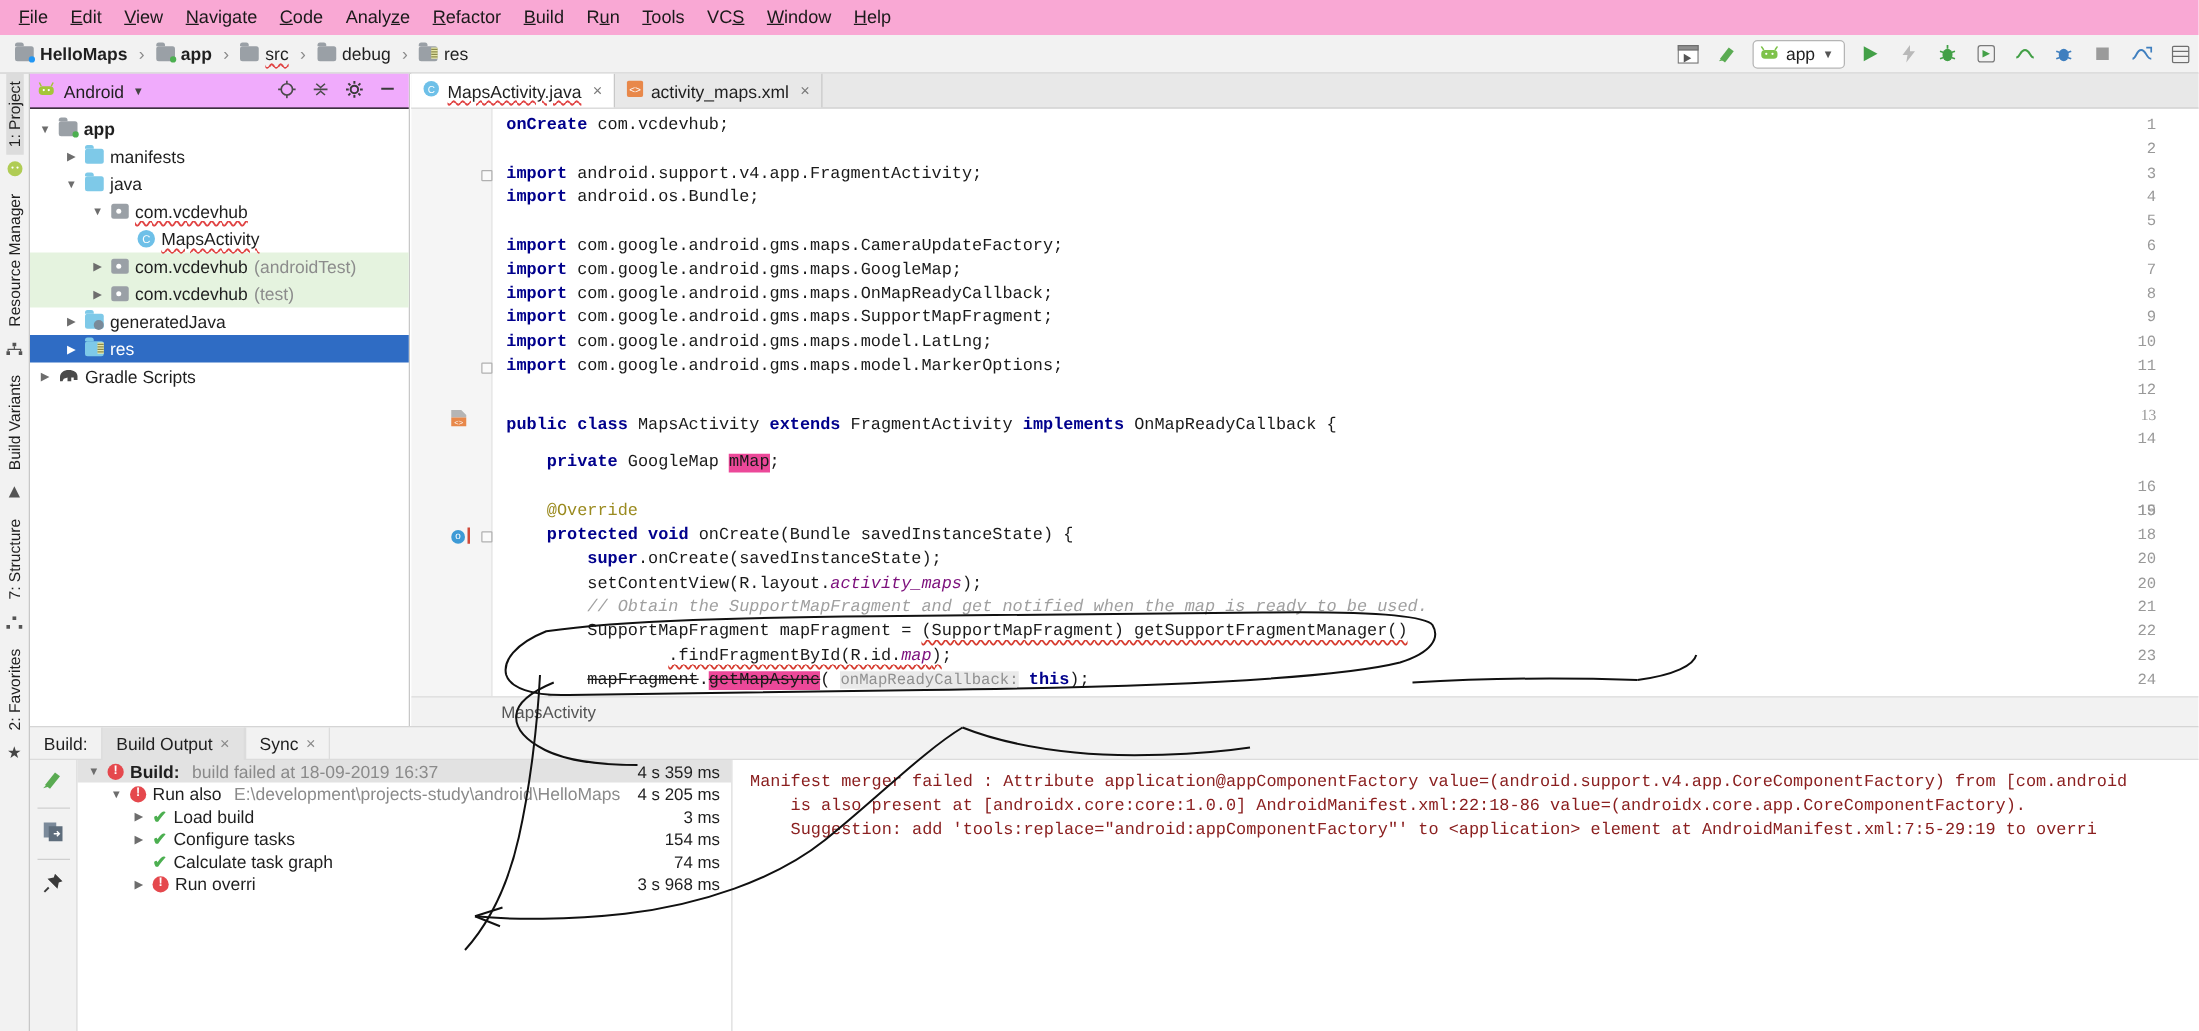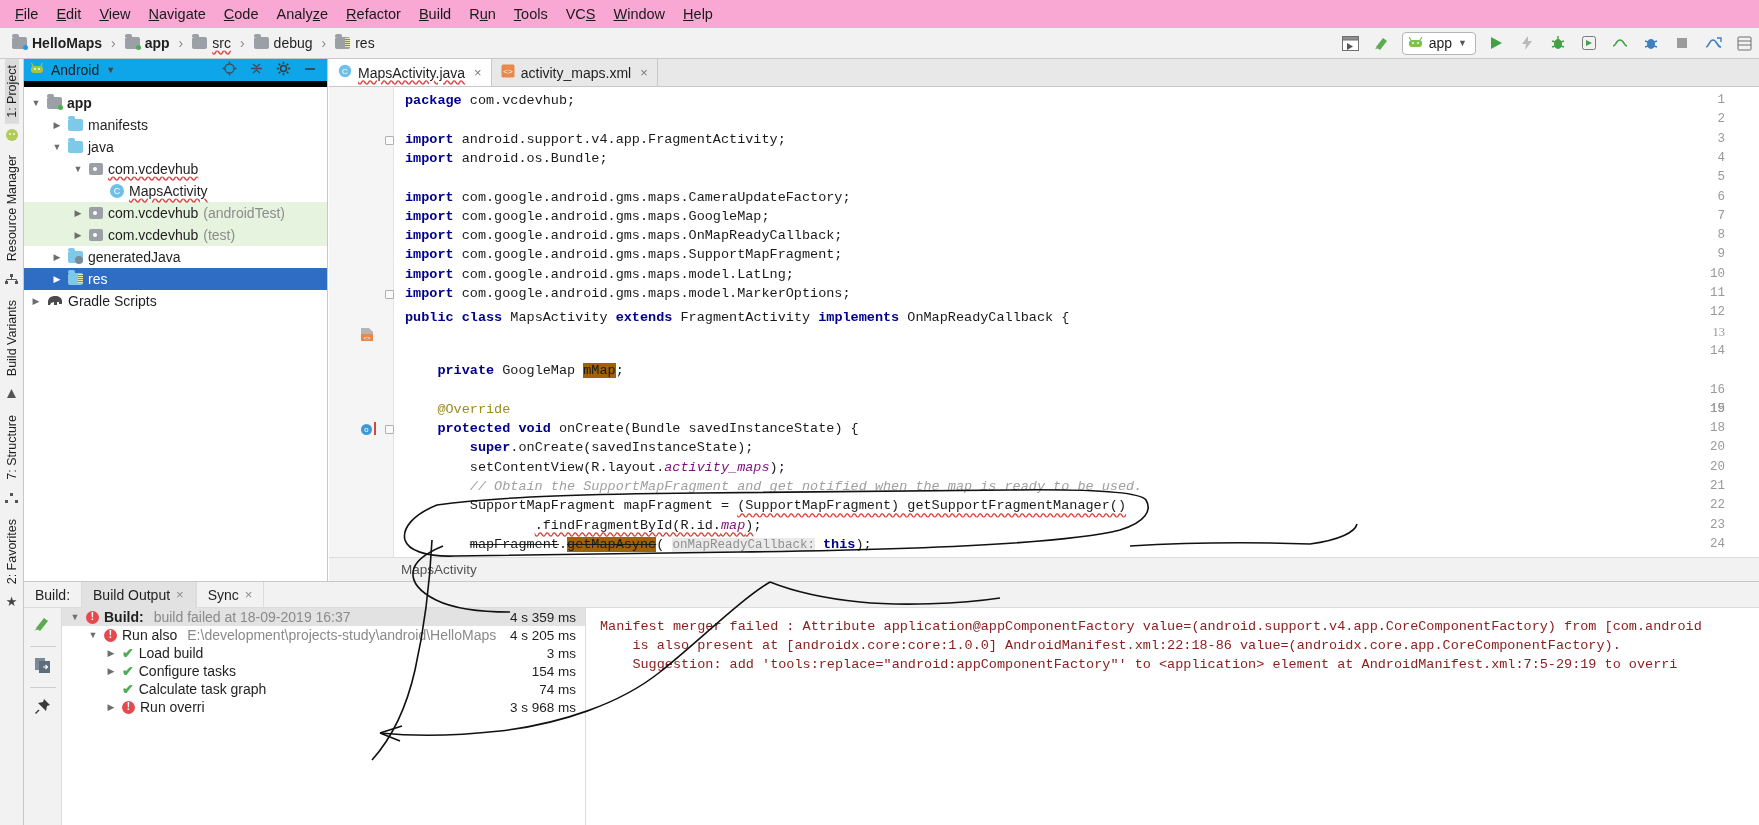--- a/index.html
+++ b/index.html
@@ -36,22 +36,22 @@
   
   .vstrip { position:absolute; left:0; top:59px; width:24px; bottom:0; background:#f2f2f2;
             border-right:1px solid #c8c8c8; }
   .vitem { writing-mode:vertical-rl; transform:rotate(180deg); font-size:12.5px; color:#1f1f1f;
            padding:6px 0; white-space:nowrap; }
   .vlabel-wrap{ display:flex; flex-direction:column; align-items:center; }
 
   
   .projpanel { position:absolute; left:24px; top:59px; width:304px; height:522px; background:#fff;
                border-right:1px solid #c8c8c8; }
-  .projhdr { display:flex; align-items:center; height:28px; background:#0ea5e9;
-             border-bottom:6px solid #000000; padding:0 6px; gap:7px; }
+  .projhdr { display:flex; align-items:center; height:28px; background:#f0abfc;
+             border-bottom:1px solid #000000; padding:0 6px; gap:7px; }
   .projhdr .ttl { font-size:14px; }
   .projhdr .spacer{ margin-left:auto; display:flex; align-items:center; gap:12px; padding-right:4px;}
   .tree { padding-top:5px; font-size:14px; }
   .row { display:flex; align-items:center; height:22px; padding-left:4px; gap:5px; white-space:nowrap; }
   .row.sel { background:#2f6cc4; color:#fff; }
   .row.greenbg { background:#e5f3df; }
   .tw { width:12px; display:inline-block; text-align:center; color:#6d6d6d; font-size:9px; }
   .row.sel .tw { color:#fff; }
   .muted { color:#8c8c8c; }
   .sq-ic { width:14px; height:12px; background:#9aa0a6; border-radius:2px; position:relative; display:inline-block; }
@@ -70,21 +70,21 @@
   .tab .x { color:#7a7a7a; font-size:13px; margin-left:3px; }
   .code { position:relative; height:494px; background:#fff; overflow:hidden;
           font-family:"Liberation Mono", monospace; font-size:13.5px; }
   .gutter { position:absolute; left:0; top:0; width:65px; height:100%; background:#f5f5f5;
             border-right:1px solid #e3e3e3;}
   .ln { position:absolute; right:34px; color:#999; font-size:12.5px; }
   .codeline { position:absolute; left:76px; white-space:pre; color:#1a1a1a; }
   .kw { color:#00008c; font-weight:bold; }
   .cmt { color:#a0a0a0; font-style:italic; }
   .fld { color:#7c0f7c; font-style:italic; }
-  .hl { background:#a16207; }
+  .hl { background:#ec4899; }
   .param { background:#eaeaea; color:#909090; font-size:12.5px; }
   .strike { text-decoration:line-through; }
   .sq-red { text-decoration: underline; text-decoration-style: wavy; text-decoration-color:#d63b2f; text-underline-offset:3px;}
   .fold-m { position:absolute; left:56px; width:9px; height:9px; border:1px solid #b0b0b0;
             background:#fafafa; border-radius:1px; }
   .bmark { position:absolute; left:32px; width:11px; height:11px; border-radius:50%; background:#3d9ad6;
            color:#fff; font-size:8px; display:flex; align-items:center; justify-content:center; }
   .bcrumb-b { position:absolute; left:0; right:0; bottom:0; height:24px; background:#f2f2f2;
               border-top:1px solid #dcdcdc; display:flex; align-items:center; padding-left:72px;
               font-family:"Liberation Sans", sans-serif; font-size:13.5px; color:#555; }
@@ -415,21 +415,21 @@
               <text x="7" y="10" font-size="8" fill="#fff" text-anchor="middle" font-family="Liberation Sans">&lt;&gt;</text>
             </svg></span>
           <span>activity_maps.xml</span>
           <span class="x">×</span>
         </div>
       </div>
     <div class="code">
       <div class="gutter"></div>
       <div id="codelines">
           <div class="ln" style="top: 6px;">1</div>
-          <div class="codeline" style="top: 6px;"><span style="white-space:pre"></span><span class="kw">package</span> com.vcdevhub;</div>
+          <div class="codeline" style="top: 6px;"><span style="white-space:pre"></span><span class="kw">onCreate</span> com.vcdevhub;</div>
           <div class="ln" style="top: 25.3px;">2</div>
           <div class="codeline" style="top: 25.3px;"><span style="white-space:pre"></span></div>
           <div class="ln" style="top: 44.6px;">3</div>
           <div class="fold-m" style="top: 48.6px;"></div>
           <div class="codeline" style="top: 44.6px;"><span style="white-space:pre"></span><span class="kw">import</span> android.support.v4.app.FragmentActivity;</div>
           <div class="ln" style="top: 63.9px;">4</div>
           <div class="codeline" style="top: 63.9px;"><span style="white-space:pre"></span><span class="kw">import</span> android.os.Bundle;</div>
           <div class="ln" style="top: 83.2px;">5</div>
           <div class="codeline" style="top: 83.2px;"><span style="white-space:pre"></span></div>
           <div class="ln" style="top: 102.5px;">6</div>
@@ -446,21 +446,21 @@
           <div class="fold-m" style="top: 203px;"></div>
           <div class="codeline" style="top: 199px;"><span style="white-space:pre"></span><span class="kw">import</span> com.google.android.gms.maps.model.MarkerOptions;</div>
           <div class="ln" style="top: 218.3px;">12</div>
           <div class="codeline" style="top: 218.3px;"><span style="white-space:pre"></span></div>
           <div class="ln" style="top: 237.6px; font-family: Liberation Serif, serif;">13</div>
           <div style="position: absolute; left: 31px; top: 239.6px; width: 15px; height: 15px;"><svg width="15" height="15" viewBox="0 0 15 15">
               <path d="M1 1 H9 L13 5 V7 H1 Z" fill="#b5b5b5"></path>
               <rect x="1" y="7" width="12" height="7" fill="#e8884a"></rect>
               <text x="7" y="13" font-size="6" fill="#fff" text-anchor="middle" font-family="Liberation Sans">&lt;&gt;</text>
             </svg></div>
-          <div class="codeline" style="top: 223px;"><span style="white-space:pre"></span><span class="kw">public</span> <span class="kw">class</span> MapsActivity <span class="kw">extends</span> FragmentActivity <span class="kw">implements</span> OnMapReadyCallback {</div>
+          <div class="codeline" style="top: 246px;"><span style="white-space:pre"></span><span class="kw">public</span> <span class="kw">class</span> MapsActivity <span class="kw">extends</span> FragmentActivity <span class="kw">implements</span> OnMapReadyCallback {</div>
           <div class="ln" style="top: 256.9px;">14</div>
           <div class="codeline" style="top: 256.9px;"><span style="white-space:pre"></span></div>
           <div class="ln" style="top: 276.2px; margin-top: 39px;">15</div>
           <div class="codeline" style="top: 276.2px;"><span style="white-space:pre">    </span><span class="kw">private</span> GoogleMap <span class="hl">mMap</span>;</div>
           <div class="ln" style="top: 295.5px;">16</div>
           <div class="codeline" style="top: 295.5px;"><span style="white-space:pre"></span></div>
           <div class="ln" style="top: 314.8px;">19</div>
           <div class="codeline" style="top: 314.8px;"><span style="white-space:pre">    </span><span style="color:#9b8b20">@Override</span></div>
           <div class="ln" style="top: 334.1px;">18</div>
           <div class="fold-m" style="top: 338.1px;"></div>

